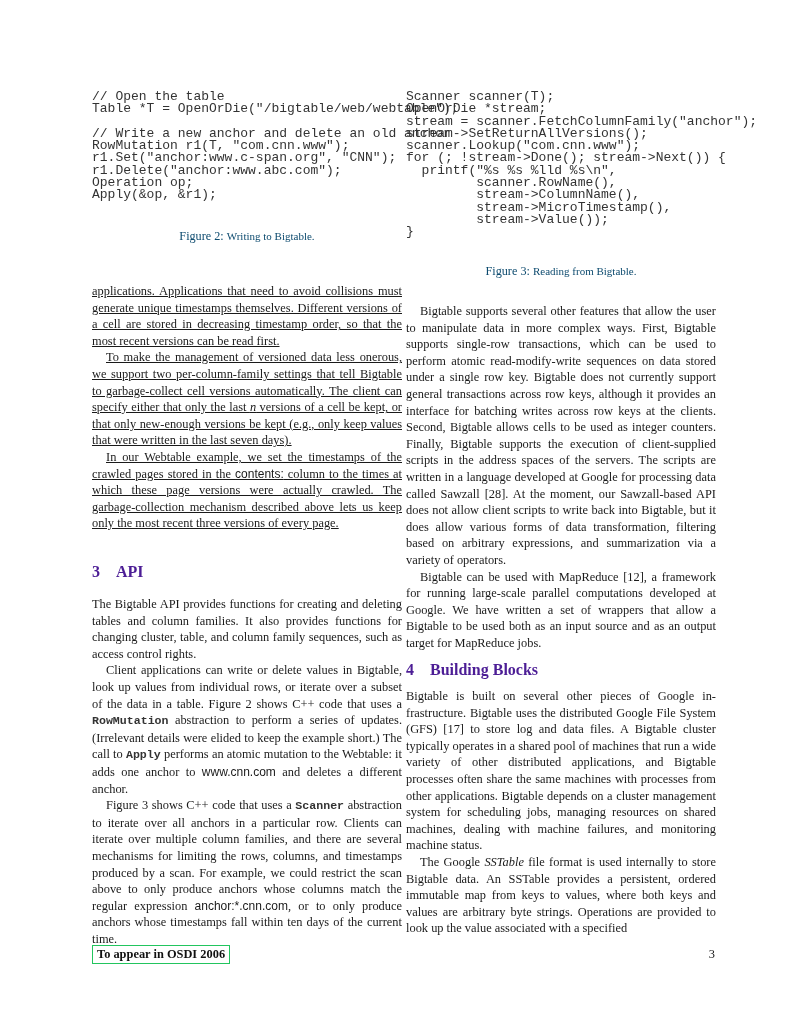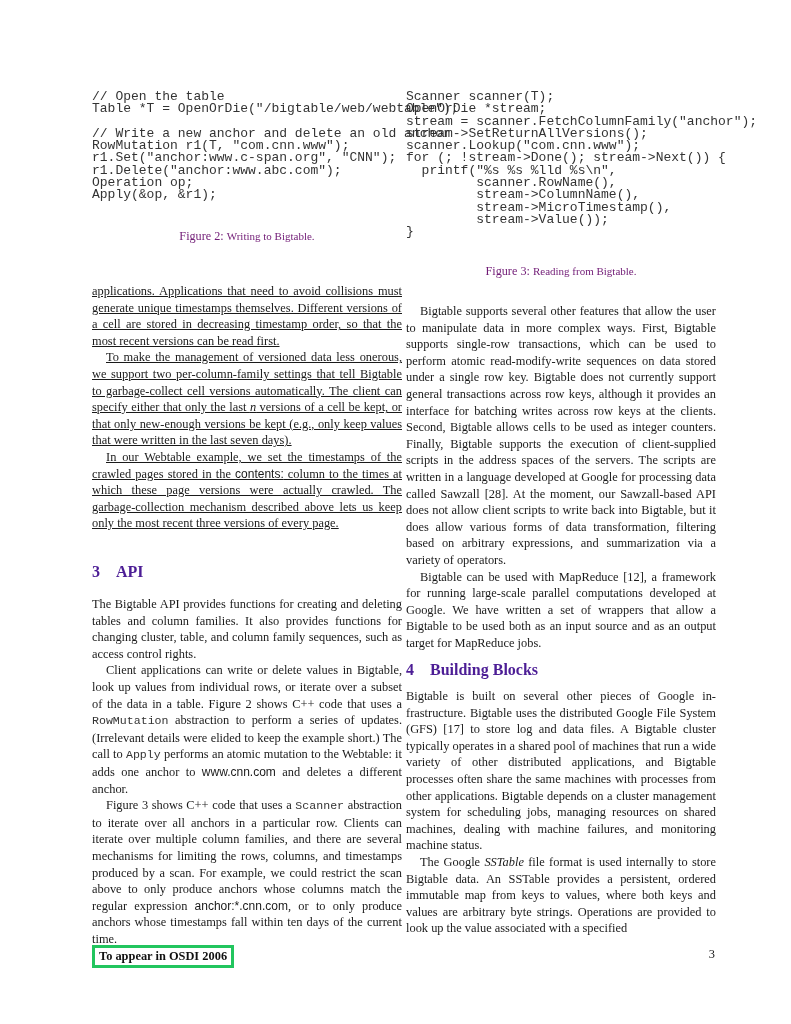--- a/index.html
+++ b/index.html
@@ -2,42 +2,42 @@
 <html><head>
 <meta charset="utf-8">
 <style>
   html, body { margin:0; padding:0; background:#ffffff; }
   body { width:791px; height:1024px; position:relative; overflow:hidden; color:#1a1a1a; }
 
   .code-block { position:absolute; margin:0; font-family:"Liberation Mono","DejaVu Sans Mono",monospace; font-size:13px; line-height:12.3px; color:#333; white-space:pre; }
   #code-left { left:92px; top:91px; }
   #code-right { left:406px; top:91px; }
 
-  .caption { position:absolute; font-family:"Liberation Serif","DejaVu Serif",serif; font-size:12.2px; color:#701a75; text-align:center; }
+  .caption { position:absolute; font-family:"Liberation Serif","DejaVu Serif",serif; font-size:12.2px; color:#0c4a6e; text-align:center; }
   .caption .sm { font-size:11px; }
   #cap2 { left:92px; width:310px; top:229px; }
   #cap3 { left:406px; width:310px; top:264px; }
 
   .col { position:absolute; width:310px; font-family:"Liberation Serif","DejaVu Serif",serif; font-size:12.4px; line-height:16.6px; color:#1a1a1a; text-align:justify; hyphens:manual; }
   #col-left-1 { left:92px; top:283px;text-decoration:underline; }
   #col-left-2 { left:92px; top:596px; }
   #col-right-1 { left:406px; top:303px; }
   #col-right-2 { left:406px; top:688px; }
   .col p { margin:0; }
   .col p.ind { text-indent:14px; }
 
   .heading { position:absolute; font-family:"Liberation Serif","DejaVu Serif",serif; font-weight:bold; font-size:16px; color:#4c1d95; }
   #h-api { left:92px; top:563px; }
   #h-bb { left:406px; top:661px; }
   .heading .num { display:inline-block; width:24px; }
 
-  .code-inline { font-family:"Liberation Mono","DejaVu Sans Mono",monospace; font-size:11.6px; color:#333; }
+  .code-inline { font-family:"Liberation Mono","DejaVu Sans Mono",monospace; font-size:11.6px; color:#333;font-weight:bold; }
   .sans-inline { font-family:"Liberation Sans","DejaVu Sans",sans-serif; font-size:12px; }
 
-  #footer-box { position:absolute; left:92px; top:945px; border:3px solid #22c55e; padding:1px 4px 1px 4px; font-family:"Liberation Serif","DejaVu Serif",serif; font-weight:bold; font-size:12.4px; color:#111; }
+  #footer-box { position:absolute; left:92px; top:945px; border:1px solid #22c55e; padding:1px 4px 1px 4px; font-family:"Liberation Serif","DejaVu Serif",serif; font-weight:bold; font-size:12.4px; color:#111; }
   #page-num { position:absolute; left:690px; top:947px; width:25px; text-align:right; font-family:"Liberation Serif","DejaVu Serif",serif; font-size:12.4px; color:#111; }
 </style>
 </head>
 <body>
 
 <pre class="code-block" id="code-left"><span>// Open the table</span>
 <span>Table *T = OpenOrDie("/bigtable/web/webtable");</span>
 <span></span>
 <span>// Write a new anchor and delete an old anchor</span>
 <span>RowMutation r1(T, "com.cnn.www");</span>

